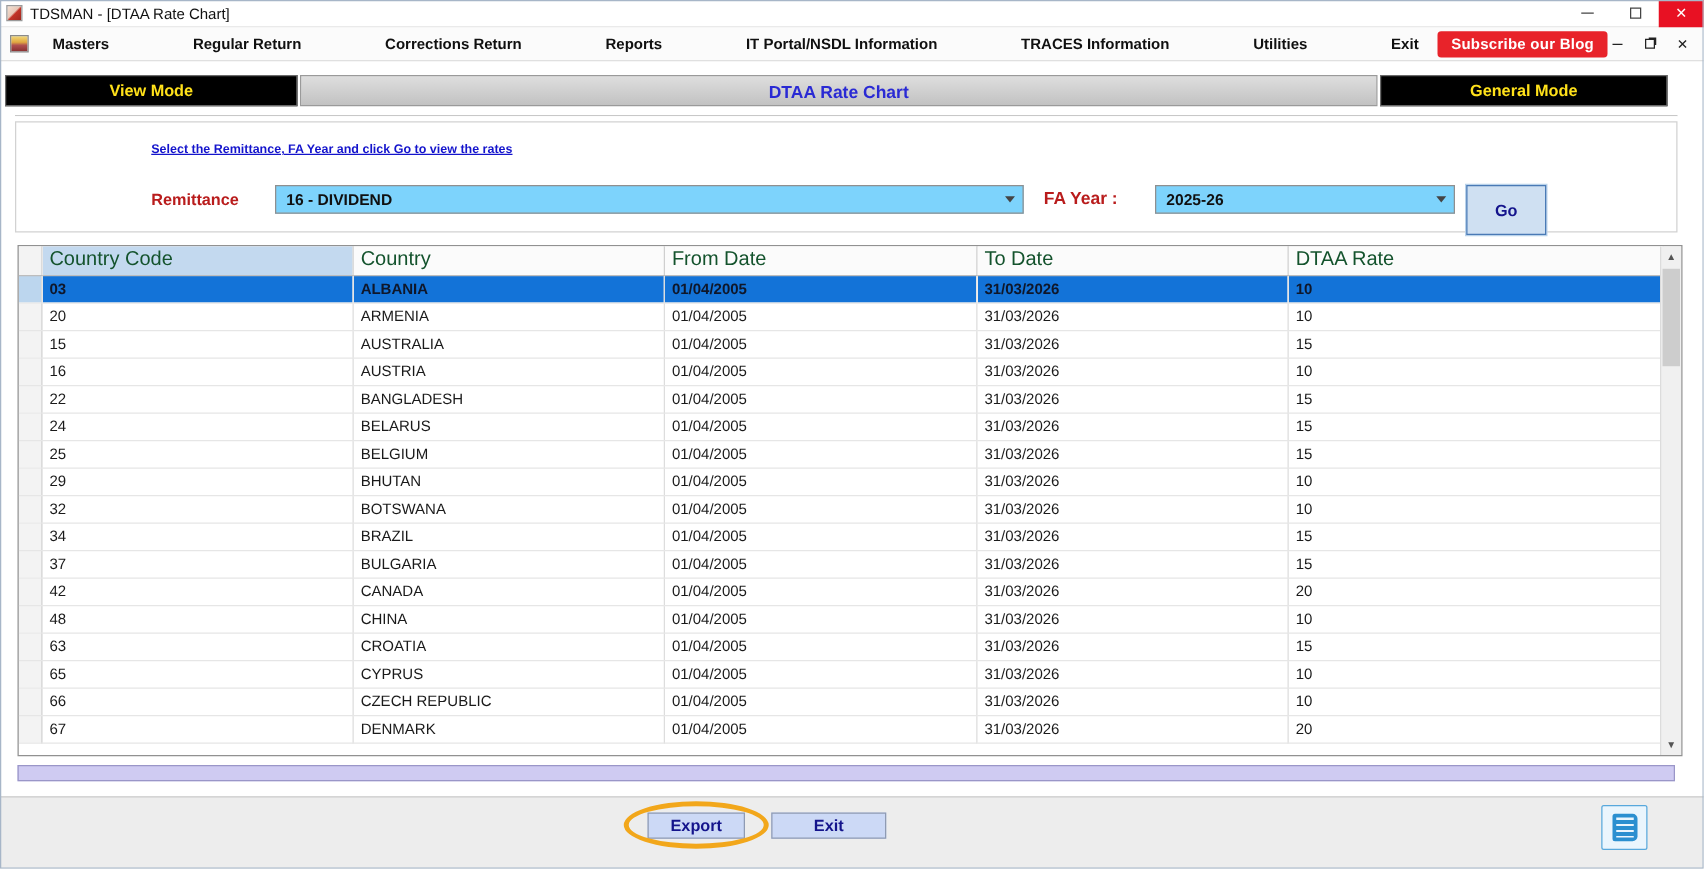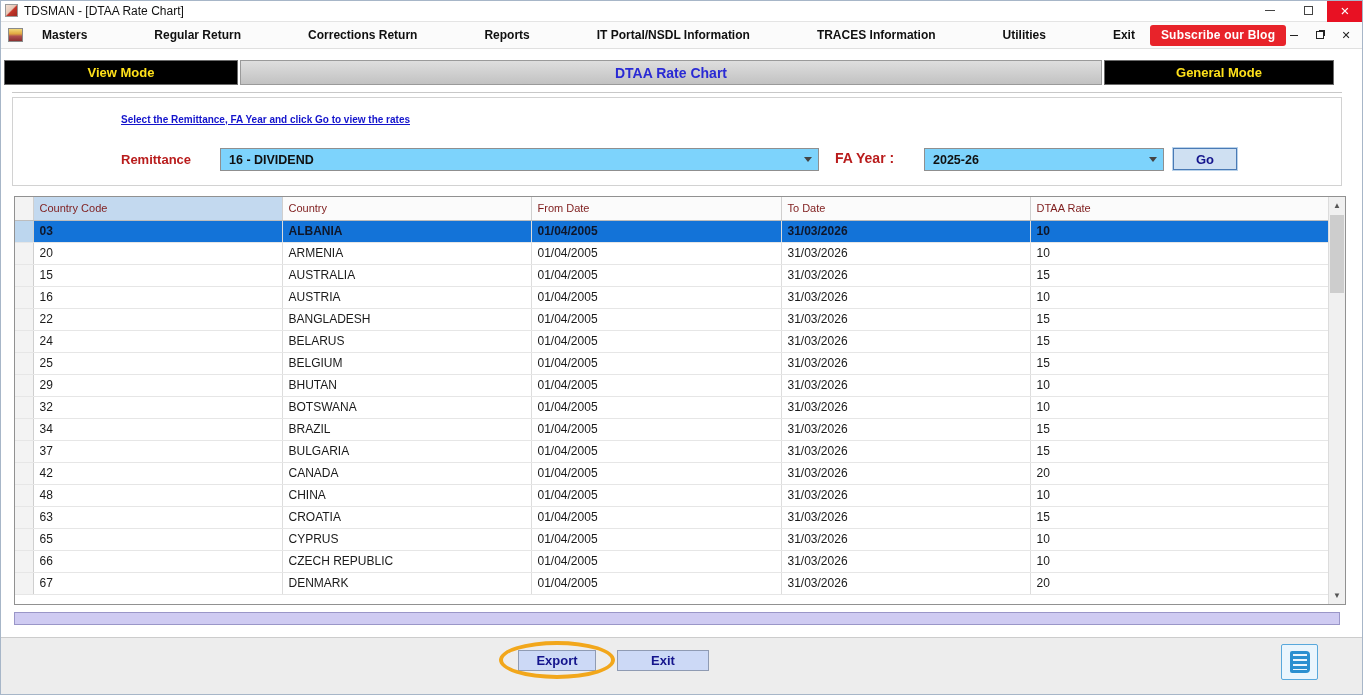--- a/index.html
+++ b/index.html
@@ -90,41 +90,41 @@
   }
   .combo-remittance { left:207px; top:50px; width:599px; }
   .combo-fayear { left:911px; top:50px; width:240px; }
   .combo-text { font-size:12.5px; font-weight:700; padding-left:8px; color:#101010; flex:1; }
   .combo-arrow { width:20px; display:flex; align-items:center; justify-content:center; }
   .combo-arrow i {
     display:block; width:0; height:0;
     border-left:4px solid transparent; border-right:4px solid transparent; border-top:5px solid #444;
   }
   .go-btn {
-    position:absolute; left:1160px; top:50px; width:64px; height:22px;
+    position:absolute; left:1160px; top:50px; width:64px; height:40px;
     background:#cfe0f2; border:1px solid #4a7ab5;
     color:#14148c; font-size:13px; font-weight:700;
     display:flex; align-items:center; justify-content:center;
     box-shadow:0 0 0 1px #b9d2ea;
   }
 
   
   .grid {
     position:absolute; top:196px; left:14px; width:1332px; height:409px;
     border:1px solid #919191; background:#fff; overflow:hidden;
   }
   .grid table { border-collapse:collapse; table-layout:fixed; width:1315px; font-size:12px; }
   .grid th, .grid td {
     border-right:1px solid #dddddd; border-bottom:1px solid #e6e6e6;
     padding:0 6px; height:22px; text-align:left; white-space:nowrap; overflow:hidden;
     font-weight:400; color:#1a1a1a;
   }
   .grid thead th {
     height:23px; background:#fbfbfb; border-bottom:1px solid #bdbdbd; border-right:1px solid #cfcfcf;
-    font-size:11px; color:#7f1d1d;
+    font-size:16px; color:#14532d;
   }
   .grid thead th.first { background:#c3d9ef; }
   .grid th:nth-child(1){ width:18px; }
   .grid th:nth-child(2){ width:249px; }
   .grid th:nth-child(3){ width:249px; }
   .grid th:nth-child(4){ width:250px; }
   .grid th:nth-child(5){ width:249px;margin-left:11px; }
   .grid th:nth-child(6){ width:300px; }
   .grid td.sel, .grid th.sel { padding:0; background:#f3f3f3; border-right:1px solid #cfcfcf; }
   .grid tr.selected td { background:#1373d8; color:#0f172a;font-weight:bold; }

